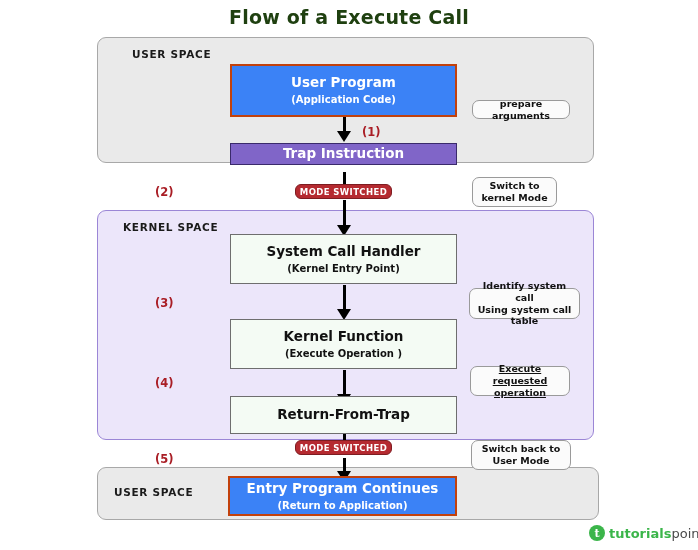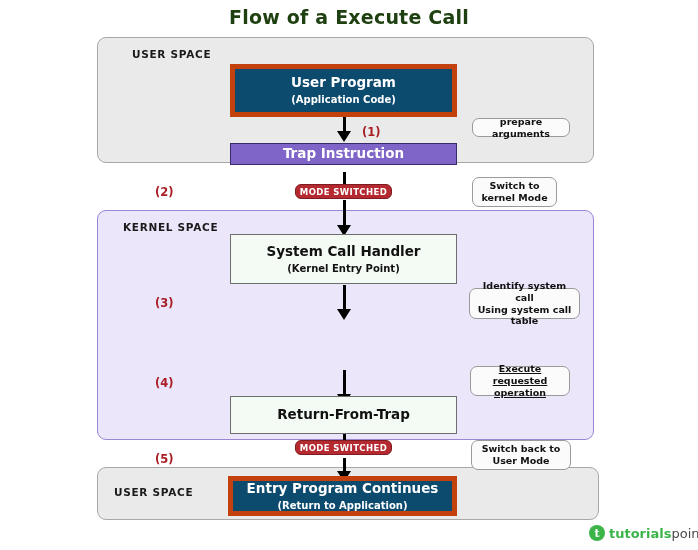--- a/index.html
+++ b/index.html
@@ -68,22 +68,22 @@
   .node .t1 {
     font-size: 13.5px;
     font-weight: bold;
   }
   .node .t2 {
     font-size: 10px;
     font-weight: bold;
     margin-top: 3px;
   }
   .node-navy {
-    background: #0c4a6e;
-    border: 5px solid #c2410c;
+    background: #3b82f6;
+    border: 2px solid #c2410c;
     color: #ffffff;
   }
   .node-purple {
     background: #8065c8;
     border: 1px solid #3a2a6b;
     color: #ffffff;
   }
   .node-light {
     background: #f4fbf4;
     border: 1px solid #6e6e6e;
@@ -243,40 +243,44 @@
 
   <div class="node node-purple" style="left:230px; top:143px; width:227px; height:22px;">
     <div class="t1">Trap Instruction</div>
   </div>
 
   <div class="node node-light" style="left:230px; top:234px; width:227px; height:50px;">
     <div class="t1">System Call Handler</div>
     <div class="t2">(Kernel Entry Point)</div>
   </div>
 
+  <div class="node node-light" style="left:230px; top:319px; width:227px; height:50px;">
+    <div class="t1">Kernel Function</div>
+    <div class="t2">(Execute Operation )</div>
+  </div>
 
   <div class="node node-light" style="left:230px; top:396px; width:227px; height:38px;">
     <div class="t1">Return-From-Trap</div>
   </div>
 
   <div class="node node-navy" style="left:228px; top:476px; width:229px; height:40px;">
     <div class="t1">Entry Program Continues</div>
     <div class="t2">(Return to Application)</div>
   </div>
 
   <div class="pill" style="left:295px; top:184px; width:97px; height:15px;">MODE SWITCHED</div>
   <div class="pill" style="left:295px; top:440px; width:97px; height:15px;">MODE SWITCHED</div>
 
   <div class="step" style="left:362px; top:125px;">(1)</div>
   <div class="step" style="left:155px; top:185px;">(2)</div>
   <div class="step" style="left:155px; top:296px;">(3)</div>
   <div class="step" style="left:155px; top:376px;">(4)</div>
   <div class="step" style="left:155px; top:452px;">(5)</div>
 
-  <div class="note" style="left:472px; top:118px; width:98px; height:19px;">prepare arguments</div>
+  <div class="note" style="left:472px; top:100px; width:98px; height:19px;">prepare arguments</div>
 
   <div class="note" style="left:472px; top:177px; width:85px; height:30px;">Switch to<br>kernel Mode</div>
 
   <div class="note" style="left:469px; top:288px; width:111px; height:31px;">Identify system call<br>Using system call table</div>
 
   <div class="note" style="left:470px; top:366px; width:100px; height:30px;text-decoration:underline;">Execute requested<br>operation</div>
 
   <div class="note" style="left:471px; top:440px; width:100px; height:30px;">Switch back to<br>User Mode</div>
 
   <div class="logo" style="left:589px; top:525px;">

